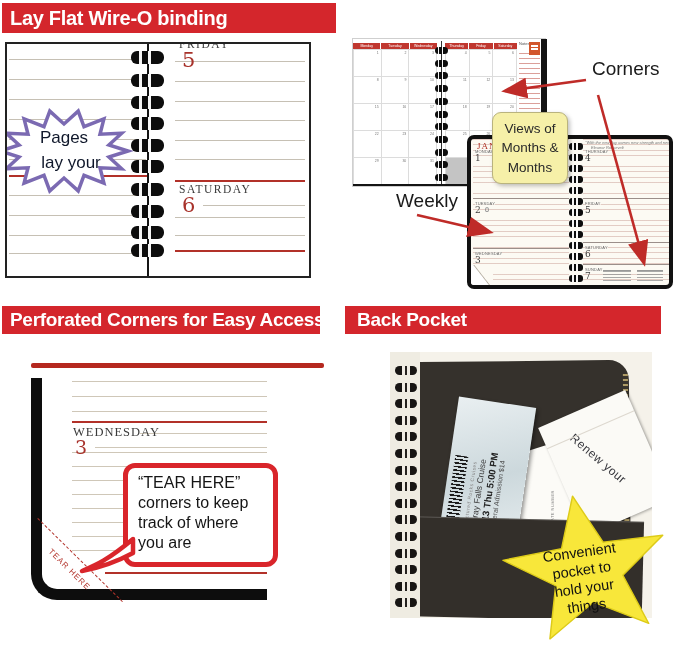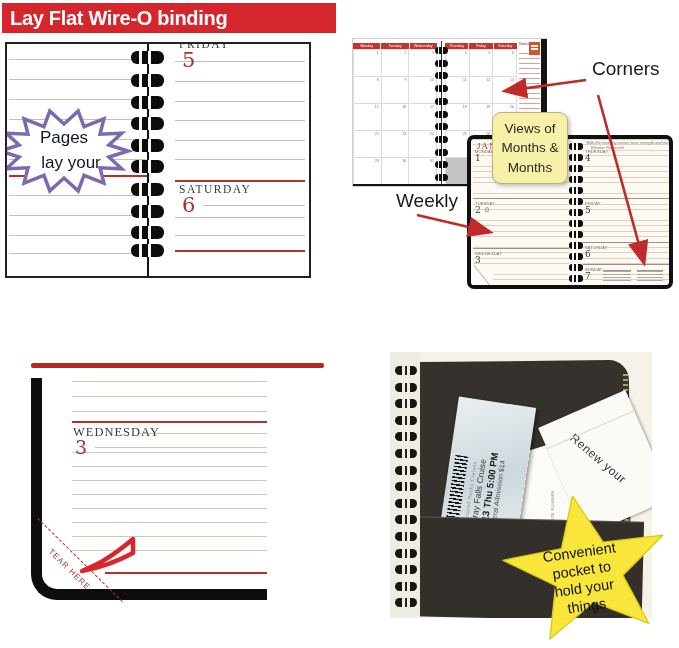--- a/index.html
+++ b/index.html
@@ -390,20 +390,23 @@
 
   <div id="sticky">
     <span>Views of</span>
     <span>Months &amp;</span>
     <span>Months</span>
   </div>
 
   <div class="flabel" style="left:592px; top:58px;">Corners</div>
   <div class="flabel" style="left:384px; top:190px;margin-left:12px;">Weekly</div>
 
+  <div class="banner" style="left:2px; top:306px; width:318px; height:28px; font-size:19px; line-height:28px;">
+    <span>Perforated Corners for Easy Access</span>
+  </div>
 
   <div id="bl-redbar"></div>
   <div id="bl-corner"></div>
   <div id="bl-lines">
       <div class="bl-gline" style="left: 72px; top: 381px; width: 195px;"></div>
       <div class="bl-gline" style="left: 72px; top: 396px; width: 195px;"></div>
       <div class="bl-gline" style="left: 72px; top: 411px; width: 195px;"></div>
       <div class="bl-gline" style="left: 72px; top: 452px; width: 195px;"></div>
       <div class="bl-gline" style="left: 72px; top: 466px; width: 195px;"></div>
       <div class="bl-gline" style="left: 72px; top: 480px; width: 195px;"></div>
@@ -415,24 +418,30 @@
       <div class="bl-gline" style="left: 140px; top: 433px; width: 127px;"></div>
       <div class="bl-gline" style="left: 95px; top: 447px; width: 172px;"></div>
       <div class="bl-rline" style="left: 72px; top: 421px; width: 195px;"></div>
       <div class="bl-rline" style="left: 105px; top: 572px; width: 162px;"></div>
     </div>
   <div id="bl-wed">WEDNESDAY</div>
   <div id="bl-num">3</div>
   <div id="bl-dash"></div>
   <div id="bl-tear">TEAR HERE</div>
 
+  <div id="bubble">
+    <span>“TEAR HERE” corners to keep track of where you are</span>
+  </div>
   <svg id="bubble-tail" viewBox="0 0 60 45">
     <path d="M57,3 C32,24 20,29 6,35 C28,31 44,24 57,17 Z" fill="#ffffff" stroke="#d9252b" stroke-width="4.5" stroke-linejoin="round"></path>
   </svg>
 
+  <div class="banner" style="left:345px; top:306px; width:316px; height:28px; font-size:19px; line-height:28px; padding-left:12px;">
+    <span>Back Pocket</span>
+  </div>
 
   <div id="photo">
     <div id="cover">
       <div id="cover-trim"></div>
       <div class="paper" id="paper-green"></div>
       <div class="paper" id="paper-vehicle">
         <div class="veh-text" style="left:18px; top:100px;">LICENSE PLATE NUMBER</div>
         <div class="veh-text" style="left:40px; top:104px;">VEHICLE INFORMATION</div>
       </div>
       <div class="paper" id="envelope">

